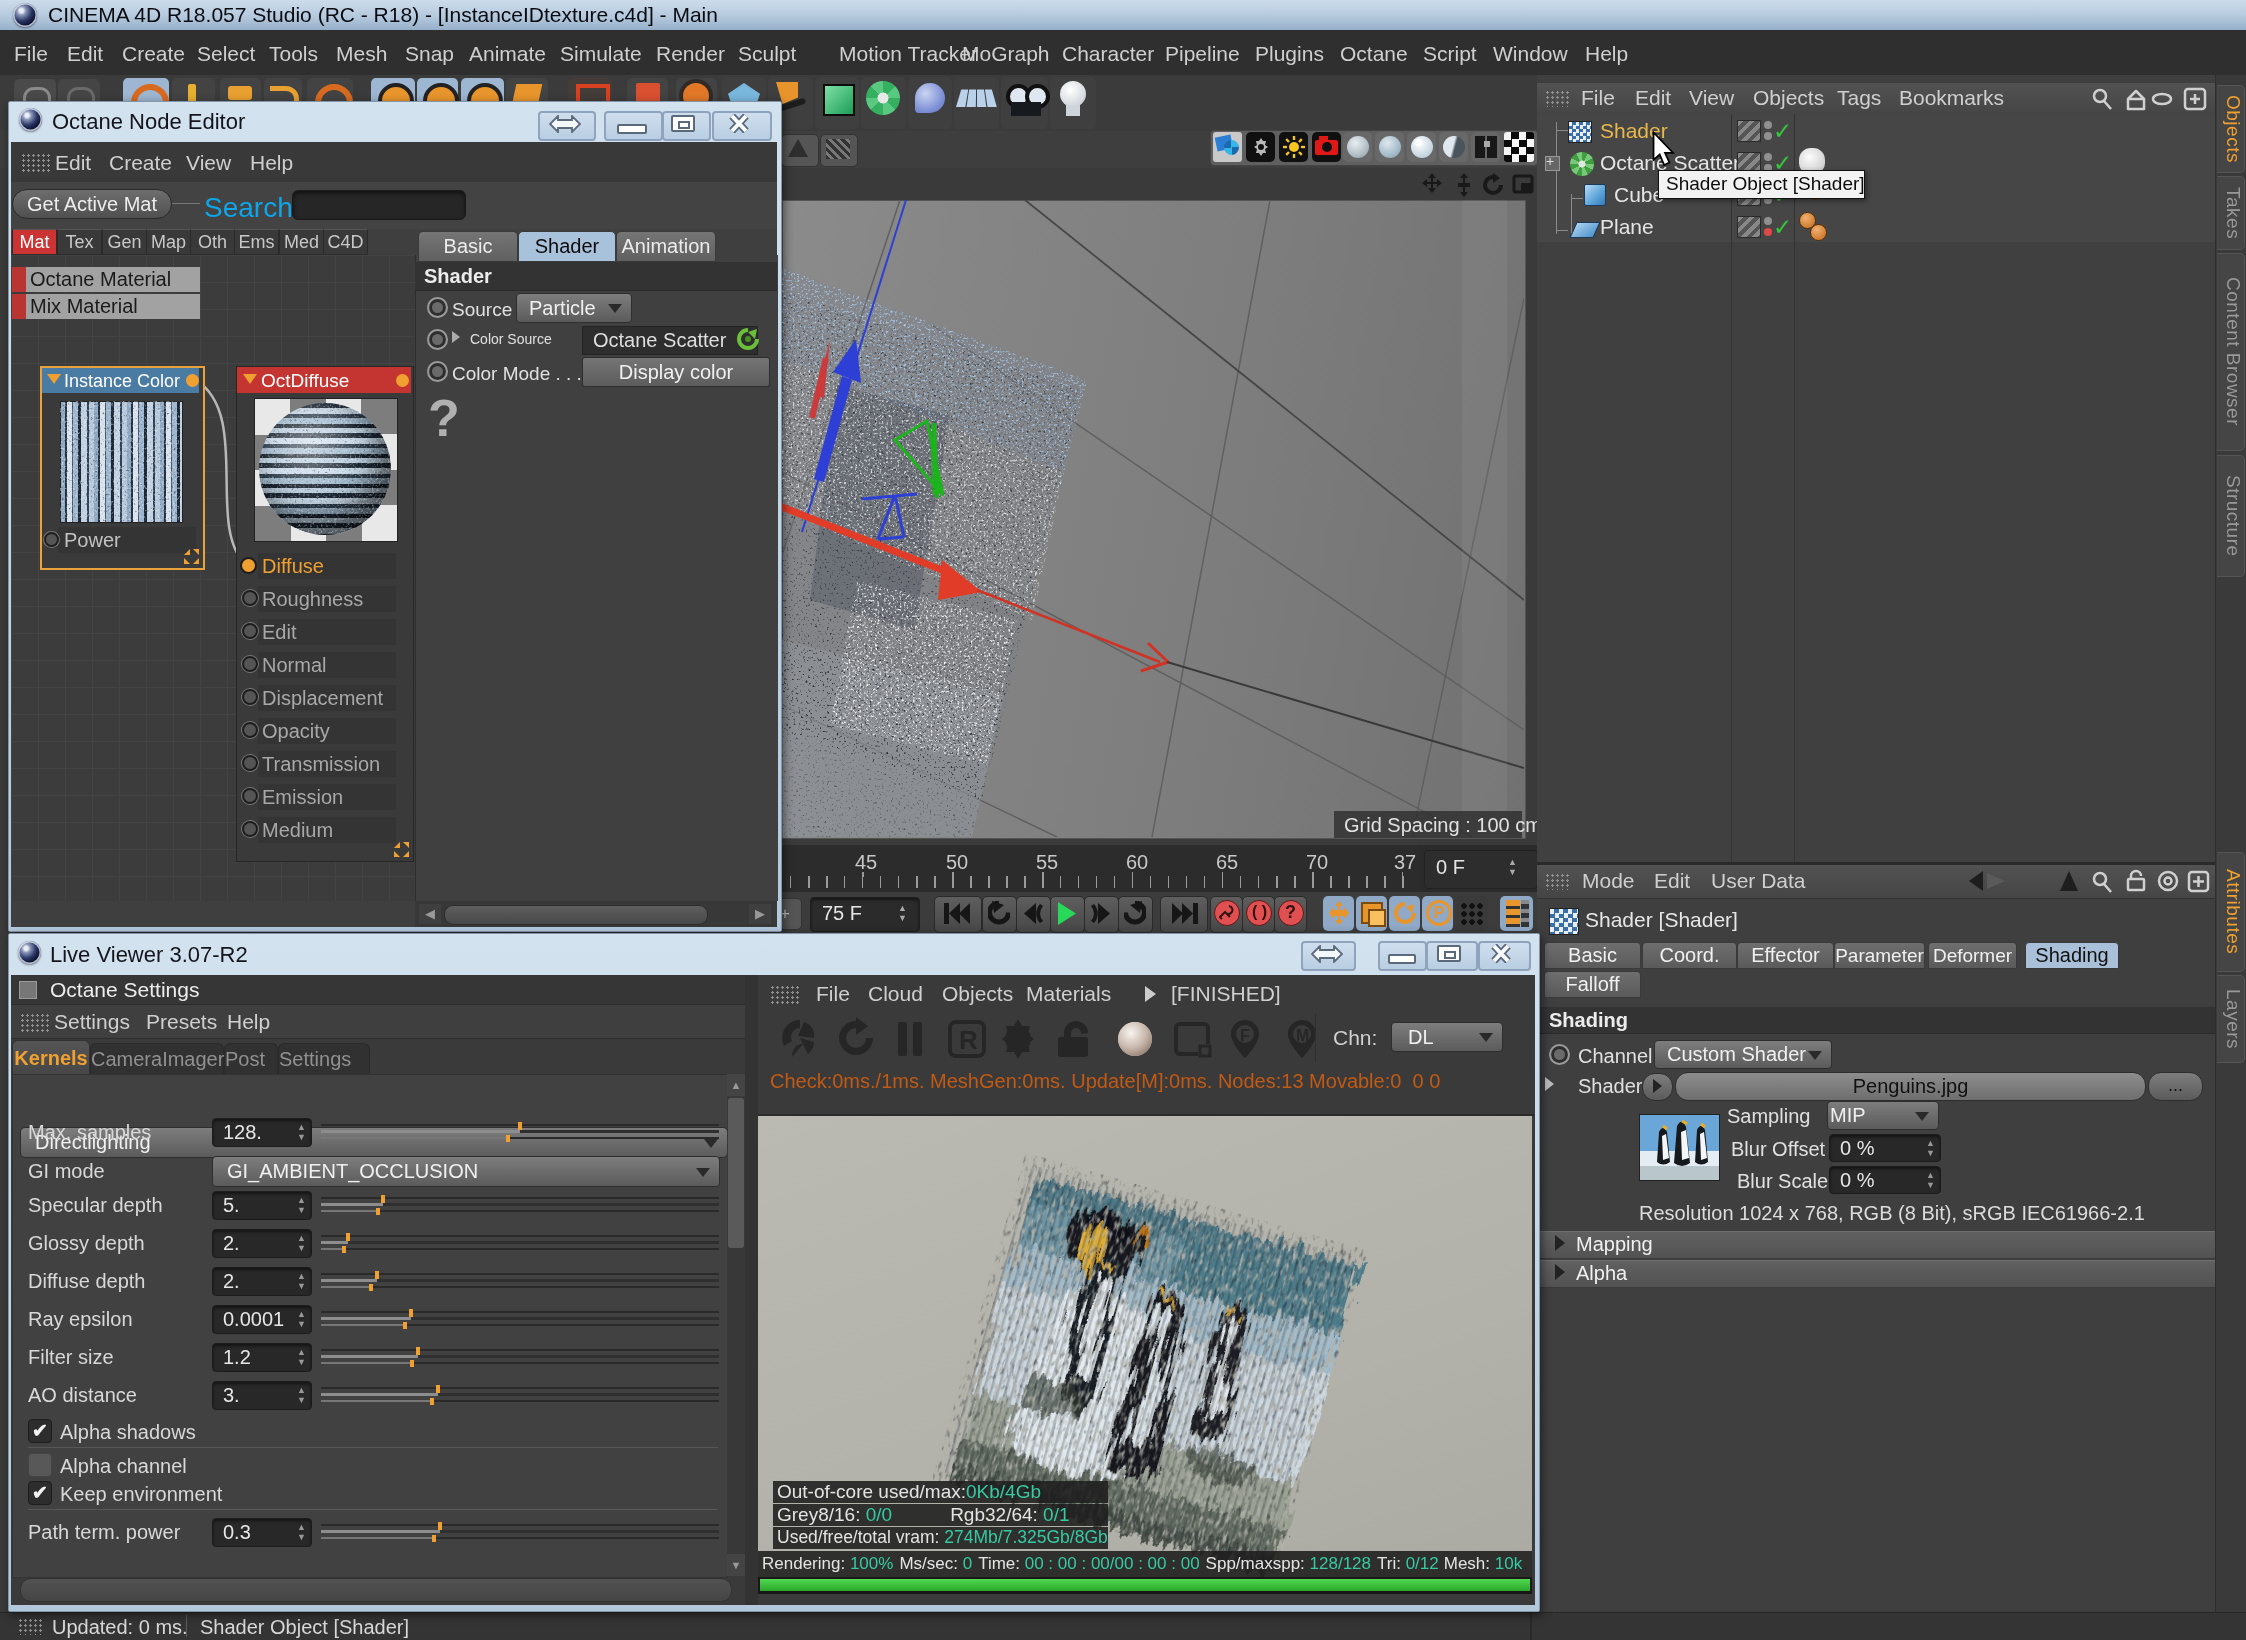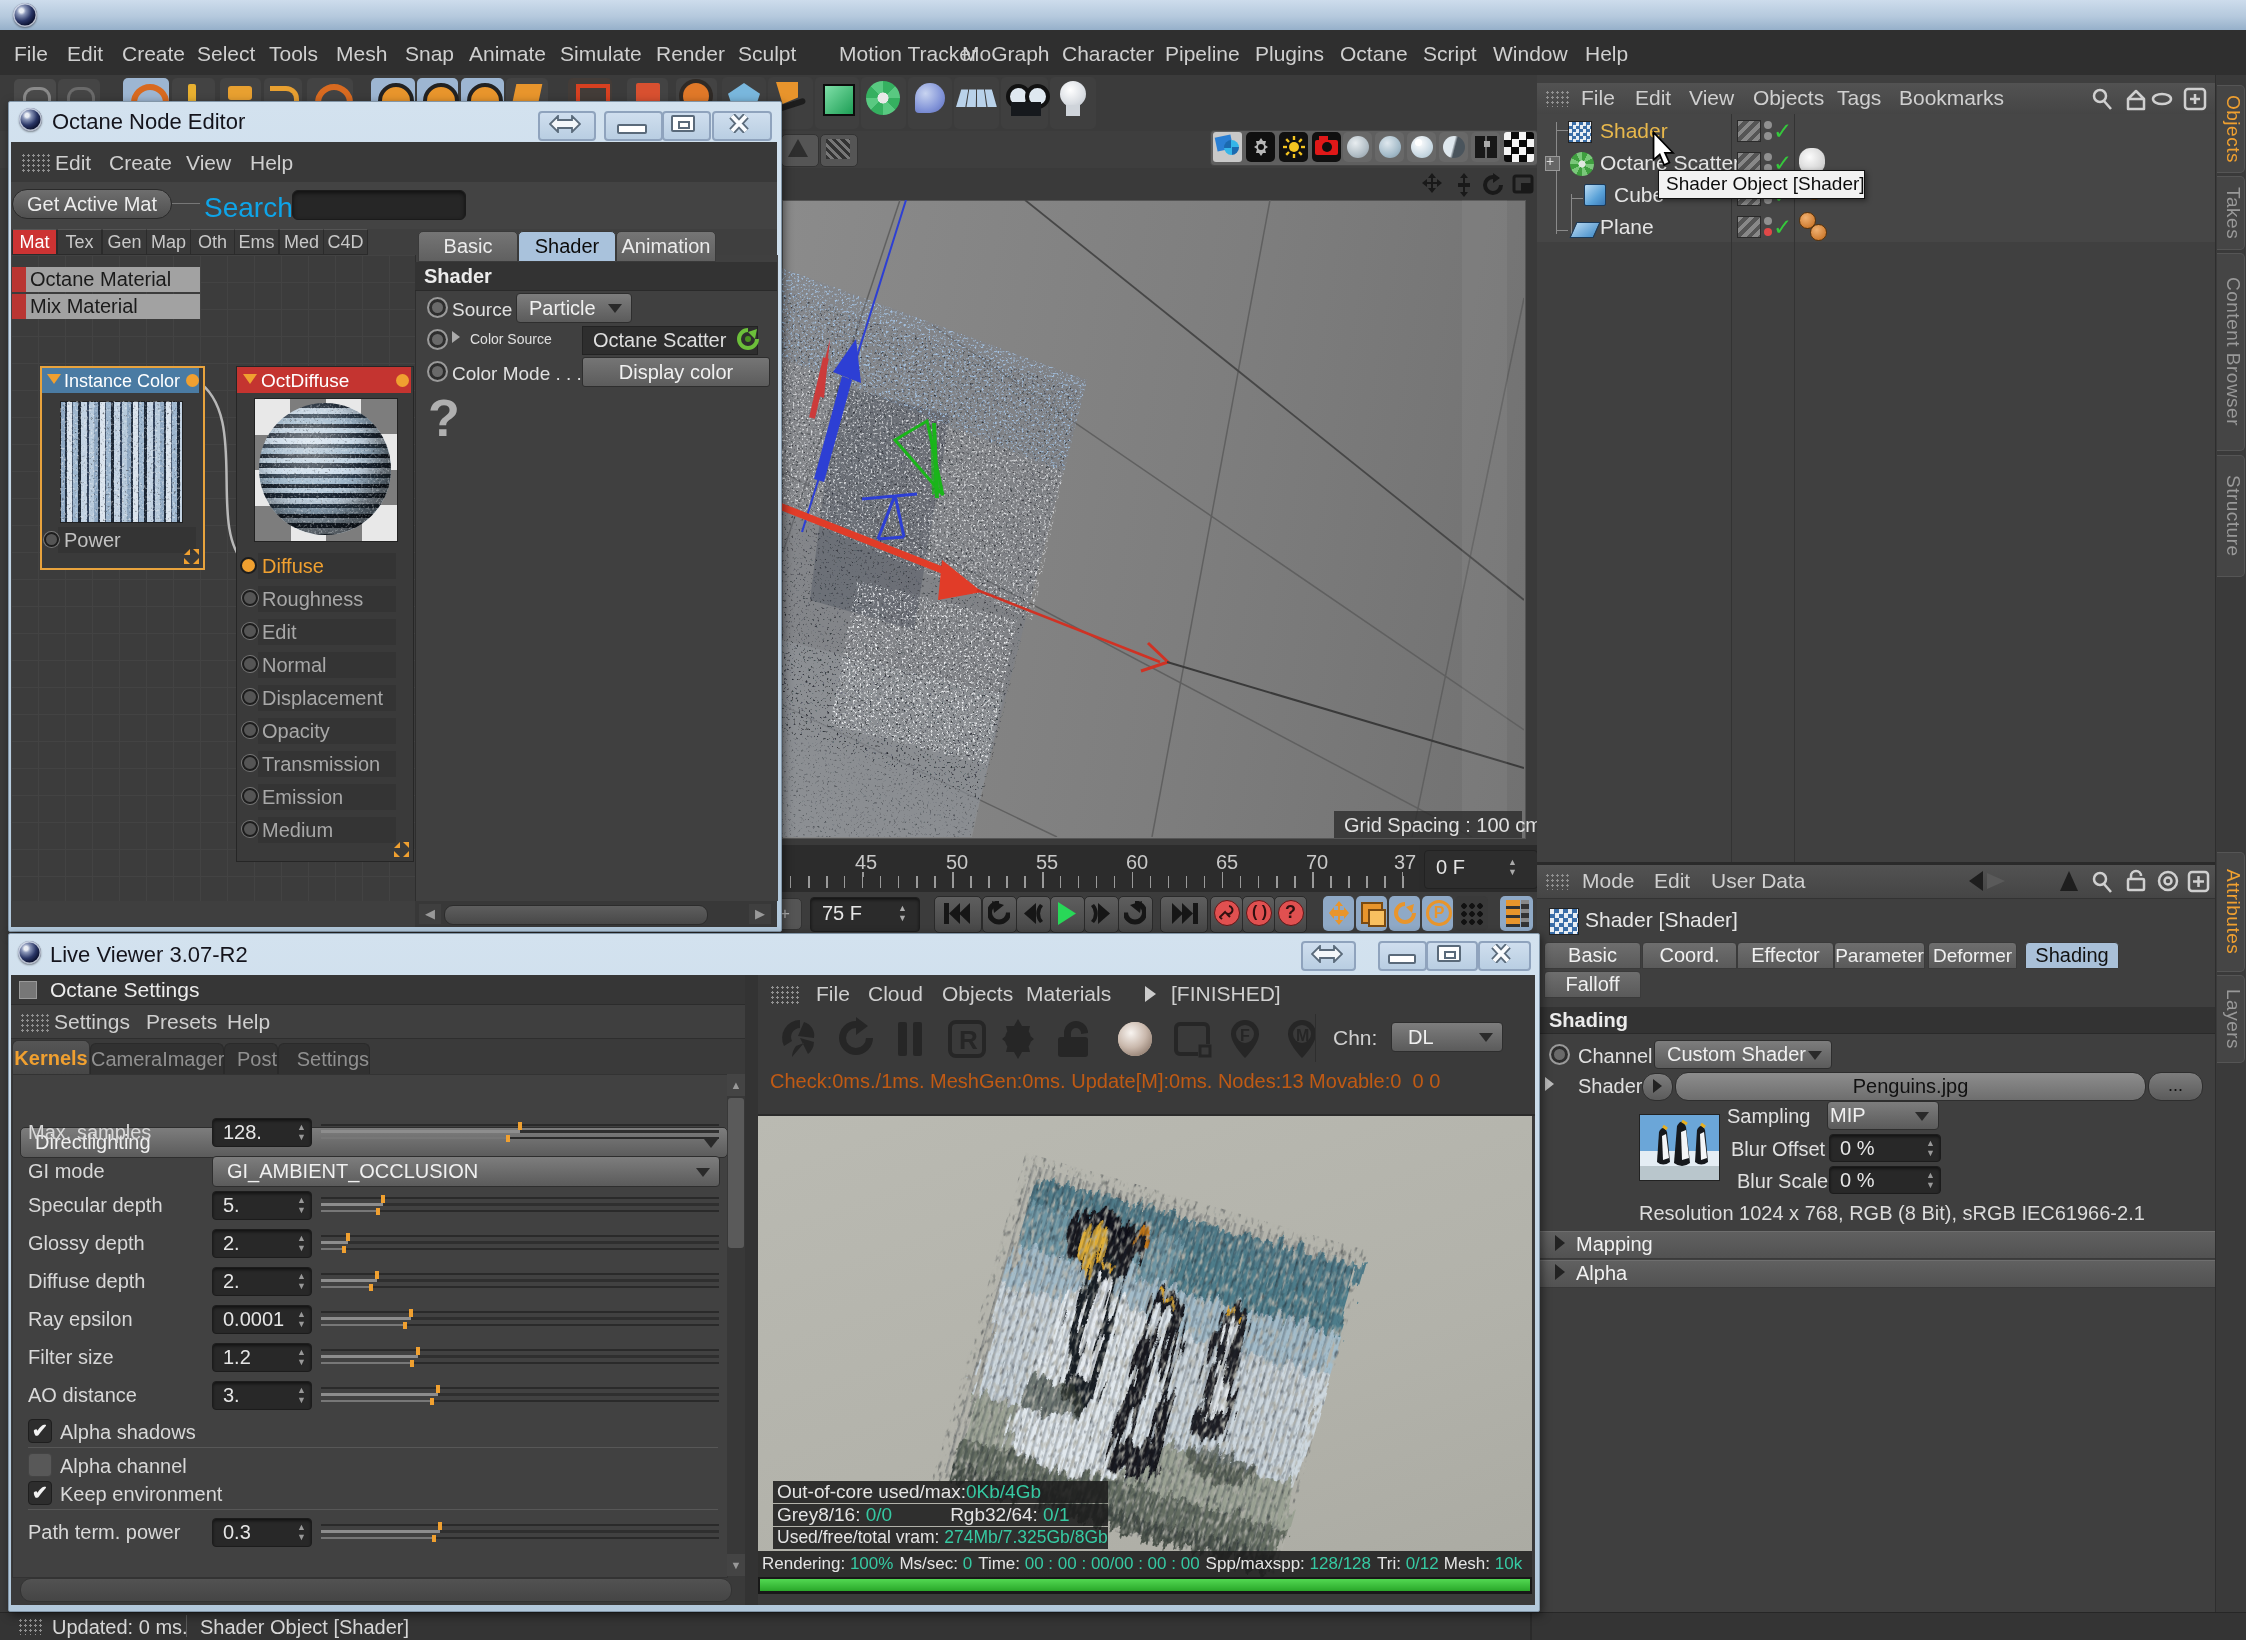--- a/index.html
+++ b/index.html
@@ -24,32 +24,33 @@
 .chk{position:absolute;width:22px;height:22px;background:#2d2d2d;border:1px solid #1e1e1e;border-radius:4px;color:#f2f2f2;font-size:19px;line-height:21px;text-align:center;font-weight:bold}
 .radio{position:absolute;width:17px;height:17px;border:2px solid #9a9a9a;border-radius:50%;background:#2e2e2e;box-shadow:inset 0 0 0 3px #2e2e2e, inset 0 0 0 9px #6a6a6a}
 .mi{color:#cfcfcf;font-size:21px;position:absolute;white-space:nowrap}
 .pbtn{background:linear-gradient(#5e5e5e,#474747);border:1px solid #2a2a2a;border-radius:5px}
 .ptab{height:25px;background:linear-gradient(#6e6e6e,#5a5a5a);border:1px solid #3a3a3a;border-radius:4px 4px 0 0;color:#f0f0f0;font-size:20px;text-align:center;line-height:25px}
 .ptab.on{background:#a9c0d8;color:#111}
 .vtab{width:27px;background:#454545;border:1px solid #555;border-left:none;border-radius:0 5px 5px 0;writing-mode:vertical-rl;font-size:19px;text-align:center;letter-spacing:.5px}
 .netab{width:43px;height:24px;background:#393939;border:1px solid #2b2b2b;border-top:1px solid #555;color:#c8c8c8;font-size:18px;text-align:center;line-height:24px}
 .netab2{height:29px;background:linear-gradient(#757575,#606060);border:1px solid #3a3a3a;border-radius:5px 5px 0 0;color:#ececec;font-size:20px;text-align:center;line-height:29px}
 .netab2.on{background:#a9c2dc;color:#0c0c0c}
-.lvtab{height:31px;background:#313131;border:1px solid #2a2a2a;border-bottom:none;border-radius:6px 6px 0 0;color:#909090;font-size:20px;text-align:right;line-height:31px}
+.lvtab{height:31px;background:#313131;border:1px solid #2a2a2a;border-bottom:none;border-radius:6px 6px 0 0;color:#909090;font-size:20px;text-align:left;line-height:31px}
 .ic{position:absolute;border-radius:5px}
 .nport{position:absolute;color:#a8a8a8;font-size:20px;white-space:nowrap}
 .pdot{position:absolute;width:12px;height:12px;border-radius:50%;border:2px solid #1d1d1d;background:#555;box-shadow:0 0 0 1px #777}
 .teal{color:#36c9a2}
 .ovl{position:absolute;background:rgba(28,28,28,.88);color:#e4e4e4;font-size:19px;white-space:nowrap}
 </style></head>
 <body>
 <div id="R">
 
 <div class="a" style="left:0;top:0;width:2246px;height:30px;background:linear-gradient(#cddcec,#b5c9dd 55%,#96b0ca)"></div>
 <div class="a" style="left:13px;top:3px;width:24px;height:24px;border-radius:50%;background:radial-gradient(circle at 35% 32%,#e9edf4 0 9%,#8a96b8 20%,#2a3666 46%,#0c1230 68%,#060a1a);box-shadow:inset 0 0 0 1.5px rgba(225,232,242,.8),0 1px 2px rgba(0,0,0,.4)"></div>
+<div class="a" style="left:48px;top:3px;color:#0b0b12;font-size:21px;white-space:nowrap">CINEMA 4D R18.057 Studio (RC - R18) - [InstanceIDtexture.c4d] - Main</div>
 
 <div class="a" style="left:0;top:30px;width:2246px;height:45px;background:#2f2f2f;border-bottom:1px solid #232323"></div>
 <div class="mi" style="left:14px;top:42px">File</div>
 <div class="mi" style="left:67px;top:42px">Edit</div>
 <div class="mi" style="left:122px;top:42px">Create</div>
 <div class="mi" style="left:197px;top:42px">Select</div>
 <div class="mi" style="left:269px;top:42px">Tools</div>
 <div class="mi" style="left:336px;top:42px">Mesh</div>
 <div class="mi" style="left:405px;top:42px">Snap</div>
 <div class="mi" style="left:469px;top:42px">Animate</div>

